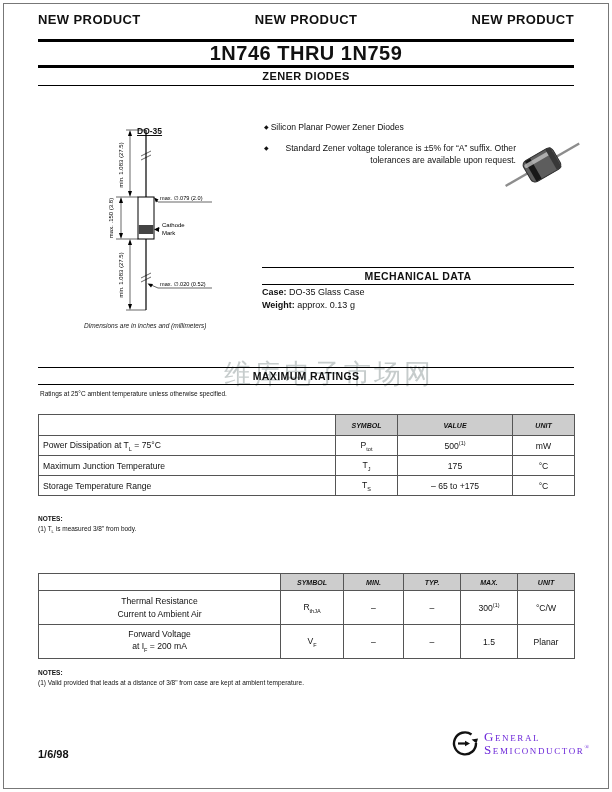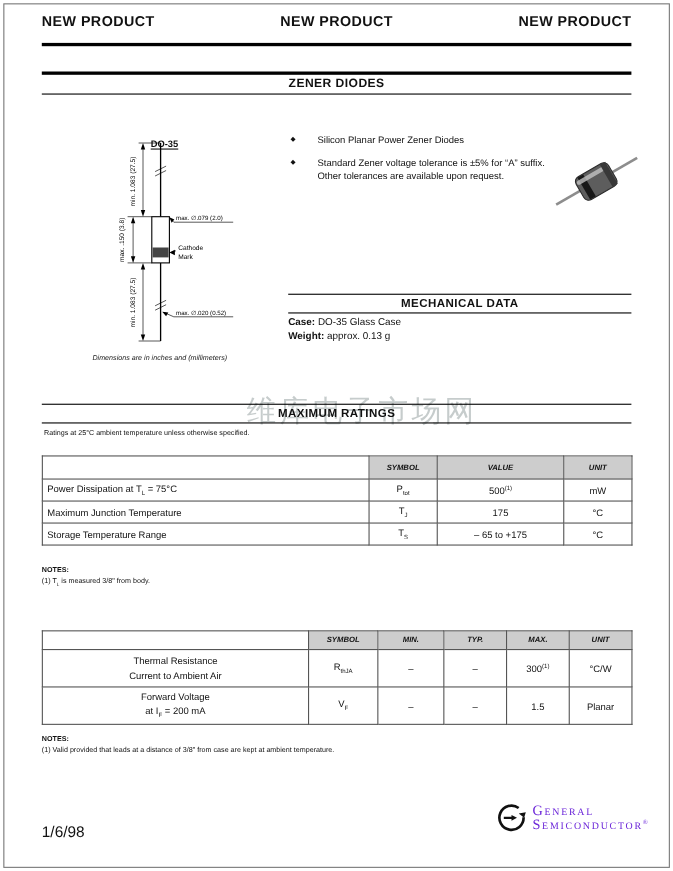--- a/index.html
+++ b/index.html
@@ -27,21 +27,21 @@
   .pkg-svg{position:absolute;left:88px;top:126px;}
   .pkg-svg .ln{stroke:#000;stroke-width:1.2;fill:none;}
   .pkg-svg .thin{stroke:#000;stroke-width:.6;fill:none;}
   .pkg-svg text{fill:#000;font-family:"Liberation Sans",sans-serif;}
   .t6{font-size:6px;}
   .t55{font-size:5.6px;}
   .pkg-caption{position:absolute;left:84px;top:322px;font-size:6.5px;font-style:italic;color:#222;}
 
   
   .features-list{position:absolute;left:264px;top:121px;width:252px;}
-  .feature-item{display:flex;gap:20px;font-size:8.6px;line-height:1.4;margin-bottom:9px;}
+  .feature-item{display:flex;gap:2px;font-size:8.6px;line-height:1.4;margin-bottom:9px;text-align:right;}
   .bullet{font-size:6px;line-height:12px;}
   .mech-line{position:absolute;left:262px;font-size:9px;}
   .diode-photo{position:absolute;left:500px;top:130px;}
 
   .watermark{position:absolute;left:224px;top:356px;font-size:27px;letter-spacing:3px;
              color:#8f9a9a;opacity:.5;pointer-events:none;white-space:nowrap;}
 
   .cond-note{position:absolute;left:40px;top:390px;font-size:6.5px;}
 
   table{border-collapse:collapse;table-layout:fixed;position:absolute;left:38px;
@@ -57,39 +57,40 @@
   #table1 th{height:18px;}
   #table1 td{height:17px;}
   #table2{top:573px;width:536px;}
   #table2 th{height:14px;}
   #table2 td{height:31px;}
   .p2{line-height:1.45;text-align:center;}
 
   .notes{position:absolute;left:38px;font-size:6.5px;line-height:1.6;}
   .notes b{font-size:6.5px;}
 
-  .footer-date{position:absolute;left:38px;top:748px;font-size:14px;font-weight:normal;}
+  .footer-date{position:absolute;left:38px;top:748px;font-size:11px;font-weight:bold;}
   .logo{position:absolute;left:447px;top:727px;display:flex;align-items:center;gap:5px;}
   .logo-text{font-family:"Liberation Serif",serif;font-variant:small-caps;
              font-size:13px;letter-spacing:1.6px;line-height:1.02;color:#6d28d9;}
   .reg{font-size:6px;vertical-align:super;letter-spacing:0;}
 </style>
 </head>
 <body>
 
 <div class="page">
   <div class="frame"></div>
 
   <div class="banner">
     <span>NEW PRODUCT</span>
     <span>NEW PRODUCT</span>
     <span>NEW PRODUCT</span>
   </div>
 
   <div class="rule-thick" style="top:39px"></div>
+  <div class="page-title">1N746 THRU 1N759</div>
   <div class="rule-thick" style="top:65px"></div>
   <div class="subtitle">ZENER DIODES</div>
   <div class="rule-thin" style="top:85px"></div>
 
   <div class="do35-label">DO-35</div>
   <svg class="pkg-svg" width="175" height="192" viewBox="0 0 175 192">
     <line class="ln" x1="58" y1="4" x2="58" y2="71"></line>
     <line class="ln" x1="58" y1="113" x2="58" y2="184"></line>
     <path class="thin" d="M53 30 l10 -5 M53 34 l10 -5"></path>
     <path class="thin" d="M53 152 l10 -5 M53 156 l10 -5"></path>

